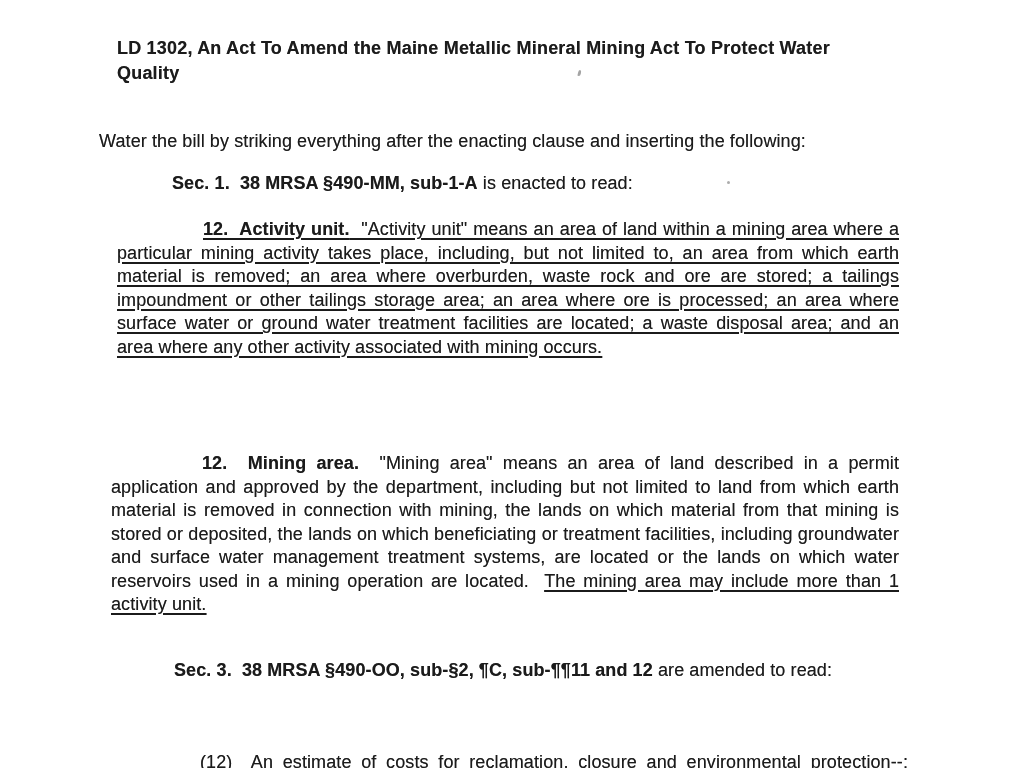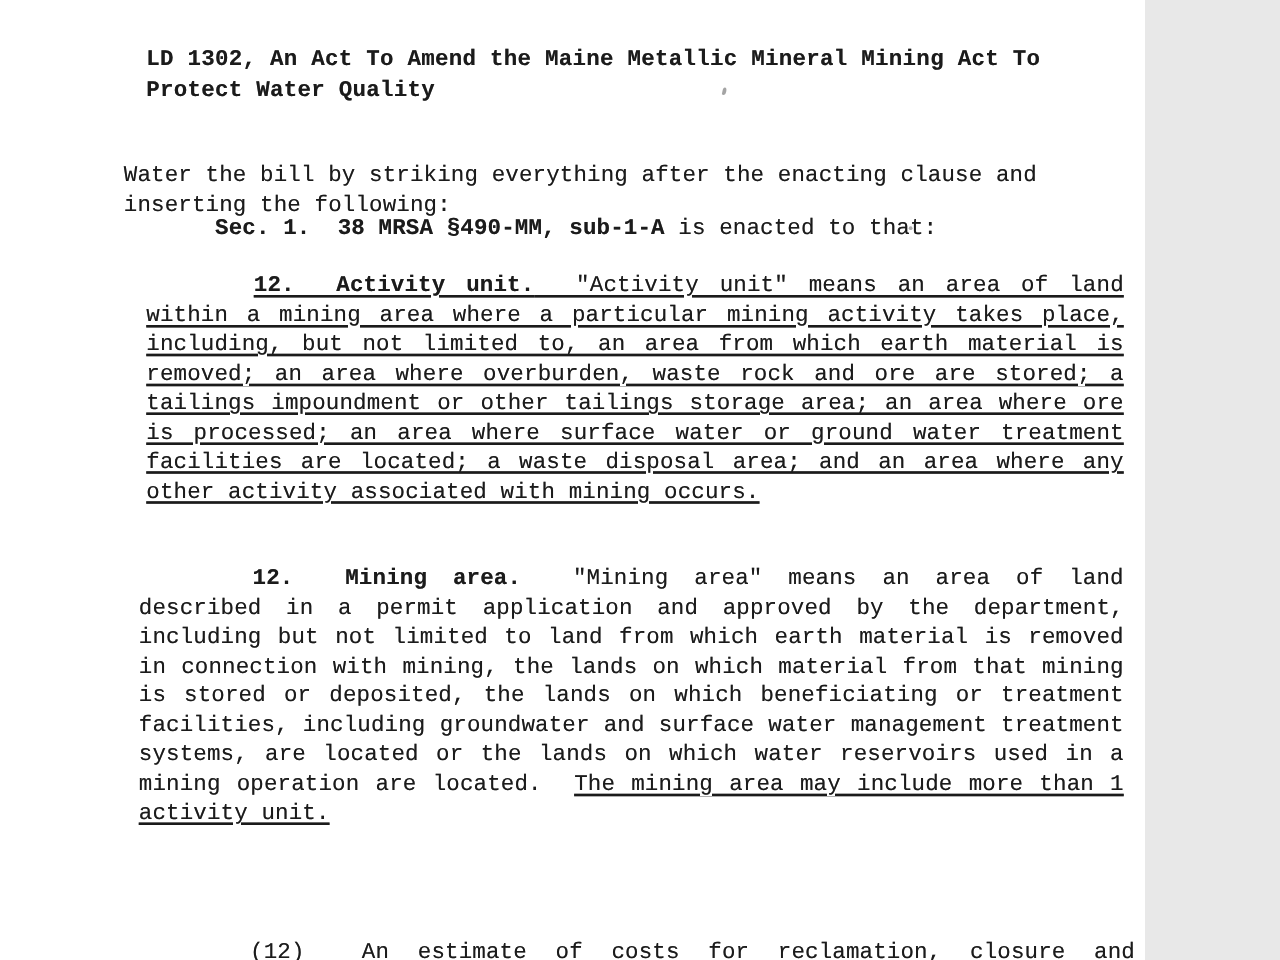--- a/index.html
+++ b/index.html
@@ -1,19 +1,19 @@
 <!DOCTYPE html>
 <html><head>
 <meta charset="utf-8">
 <style>
   html,body{margin:0;padding:0;background:#e8e8e8;}
   .page{
-    position:relative;width:916px;height:768px;background:#ffffff;
+    position:relative;width:1024px;height:768px;background:#ffffff;
     overflow:hidden;
-    font-family:Liberation Mono, monospace;
+    font-family:Liberation Sans, sans-serif;
     color:#1b1b1b;
     text-shadow:0 0 0.5px rgba(20,20,20,0.55);
   }
   .block{position:absolute;font-size:18px;line-height:23.5px;letter-spacing:0.1px;}
   .heading{font-weight:bold;font-size:18px;line-height:25px;letter-spacing:0.2px;}
   .bold{font-weight:bold;margin-left:29px;}
   .u{text-decoration:underline;text-decoration-thickness:1.5px;text-underline-offset:2.5px;}
   .strike{text-decoration:line-through;text-decoration-thickness:1.5px;}
   .just{text-align:justify;}
   #doc-title{left:117px;top:36px;width:775px;}
@@ -32,32 +32,35 @@
 </head>
 <body>
 
 <div class="page">
 
   <div class="block heading" id="doc-title">LD 1302, An Act To Amend the Maine Metallic Mineral Mining Act To Protect Water Quality</div>
 
   <div class="block" id="intro">Water the bill by striking everything after the enacting clause and inserting the following:</div>
 
   <div class="block" id="sec1">
-    <span class="bold">Sec. 1.&nbsp; 38 MRSA §490-MM, sub-1-A</span><span> is enacted to that:</span>
+    <span class="bold">Sec. 1.&nbsp; 38 MRSA §490-MM, sub-1-A</span><span> is enacted to read:</span>
   </div>
 
   <div class="block just" id="para-activity">
     <span class="bold u">12.&nbsp; Activity unit.</span><span class="u">&nbsp; "Activity unit" means an area of land within a mining area where a particular mining activity takes place, including, but not limited to, an area from which earth material is removed; an area where overburden, waste rock and ore are stored; a tailings impoundment or other tailings storage area; an area where ore is processed; an area where surface water or ground water treatment facilities are located; a waste disposal area; and an area where any other activity associated with mining occurs.</span>
   </div>
 
 
   <div class="block just" id="para-mining">
     <span class="bold">12.&nbsp; Mining area.</span><span>&nbsp; "Mining area" means an area of land described in a permit application and approved by the department, including but not limited to land from which earth material is removed in connection with mining, the lands on which material from that mining is stored or deposited, the lands on which beneficiating or treatment facilities, including groundwater and surface water management treatment systems, are located or the lands on which water reservoirs used in a mining operation are located.&nbsp; </span><span class="u">The mining area may include more than 1 activity unit.</span>
   </div>
 
+  <div class="block" id="sec3">
+    <span class="bold">Sec. 3.&nbsp; 38 MRSA §490-OO, sub-§2, ¶C, sub-¶¶11 and 12</span><span> are amended to read:</span>
+  </div>
 
 
   <div class="block" id="item12">
     <span>(12)&nbsp; An estimate of costs for reclamation, closure and environmental protection--;</span>
   </div>
 
   <div class="artifact" id="artifact-1"></div>
   <div class="artifact" id="artifact-2"></div>
 
 </div>

